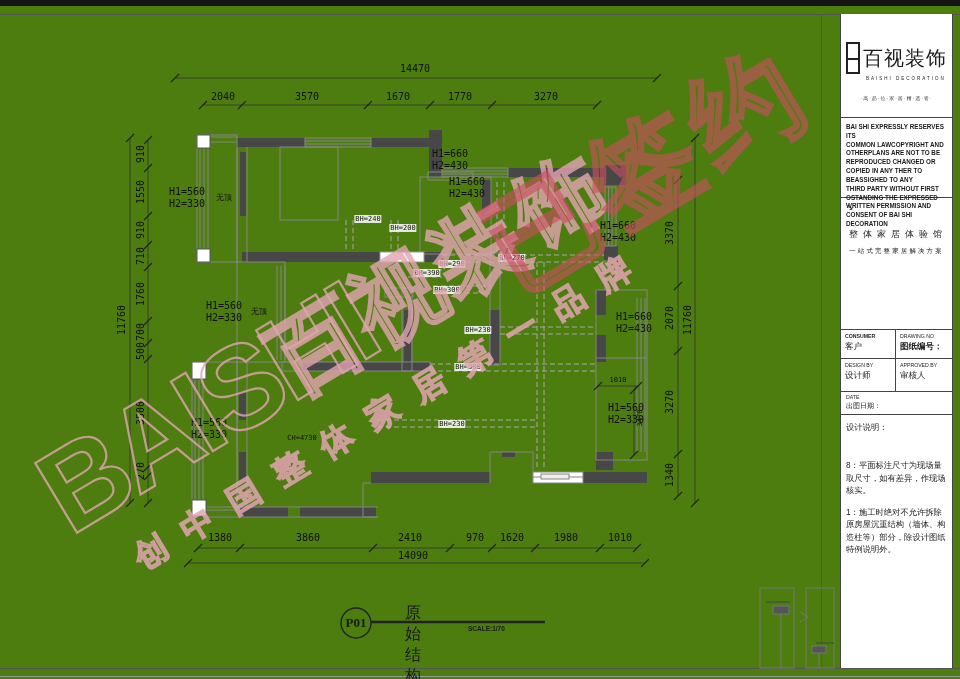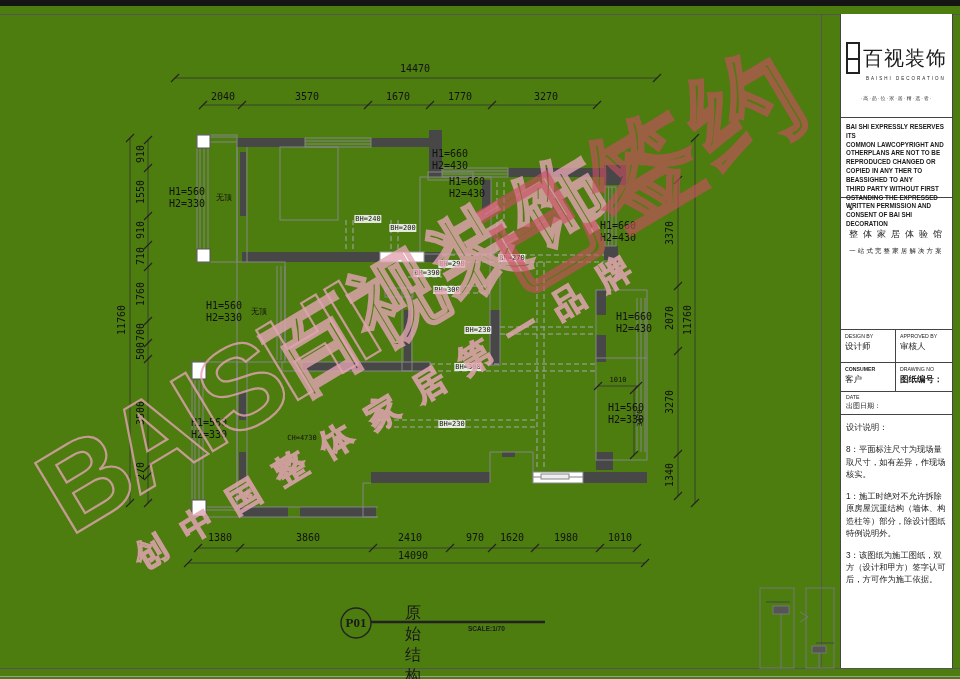--- a/index.html
+++ b/index.html
@@ -47,21 +47,21 @@
   #sec-addr{height:45px;font-size:9px;}
   .row2{display:flex;height:33px;border-bottom:1px solid #444;box-sizing:border-box;}
   .cell{flex:0 0 55px;box-sizing:border-box;padding:3px 4px;border-right:1px solid #444;}
   .cell:last-child{flex:1;border-right:none;}
   .en-tag{font-size:5.2px;color:#222;}
   .cn-tag{font-size:8.5px;margin-top:2px;}
   .bold{font-weight:bold;}
   #sec-date{height:23px;border-bottom:1px solid #444;box-sizing:border-box;padding:2px 5px;}
   #sec-notes{height:208px;border-bottom:none;font-size:8.3px;line-height:1.5;padding-top:6px;}
   .note{margin-bottom:9px;}
-  #notes-title{margin-bottom:10px;}
+  #notes-title{margin-bottom:26px;}
   
   #sheet-title-layer{position:absolute;left:0;top:0;z-index:4;}
   #pnum{position:absolute;left:356px;top:623px;transform:translate(-50%,-50%);font:bold 13px "Liberation Serif",serif;}
   #dtitle{position:absolute;left:405px;top:603px;font-size:16px;letter-spacing:3px;}
   #dscale{position:absolute;left:468px;top:625px;font-size:6.5px;font-weight:bold;}
 </style>
 </head>
 <body>
 
 <div id="sheet">
@@ -352,46 +352,45 @@
 THIRD PARTY WITHOUT FIRST
 OSTANDING THE EXPRESSED
 WRITTEN PERMISSION AND
 CONSENT OF BAI SHI
 DECORATION</div>
     <div id="sec-cn" class="sec">
       <span id="arrow">↘</span>
       <div id="showroom1">整体家居体验馆</div>
       <div id="showroom2">一站式完整家居解决方案</div>
     </div>
+    <div class="row2" style="height:29px">
+      <div class="cell">
+        <div class="en-tag bold">CONSUMER</div>
+        <div class="cn-tag">客户</div>
+      </div>
+      <div class="cell">
+        <div class="en-tag">DRAWING NO</div>
+        <div class="cn-tag bold">图纸编号：</div>
+      </div>
+    </div>
     <div class="row2">
       <div class="cell">
         <div class="en-tag">DESIGN BY</div>
         <div class="cn-tag">设计师</div>
       </div>
       <div class="cell">
         <div class="en-tag">APPROVED BY</div>
         <div class="cn-tag">审核人</div>
-      </div>
-    </div>
-    <div class="row2" style="height:29px">
-      <div class="cell">
-        <div class="en-tag bold">CONSUMER</div>
-        <div class="cn-tag">客户</div>
-      </div>
-      <div class="cell">
-        <div class="en-tag">DRAWING NO</div>
-        <div class="cn-tag bold">图纸编号：</div>
       </div>
     </div>
     <div id="sec-date">
       <div class="en-tag">DATE</div>
       <div class="en-tag" style="font-size:7px;margin-top:1px">出图日期：</div>
     </div>
     <div id="sec-notes" class="sec">
       <div id="notes-title">设计说明：</div>
       <div id="notes-list">
           <div class="note">8：平面标注尺寸为现场量取尺寸，如有差异，作现场核实。</div>
           <div class="note">1：施工时绝对不允许拆除原房屋沉重结构（墙体、构造柱等）部分，除设计图纸特例说明外。</div>
-          <div class="note">3：该图纸为施工图纸，双方（设计和甲方）签字认可后，方可作为施工依据。</div>
         </div>
     </div>
   </div>
 </div>
 
 </body></html>

